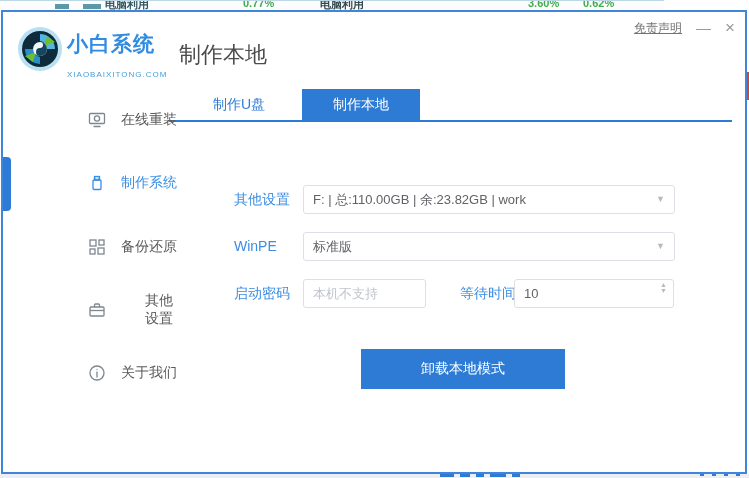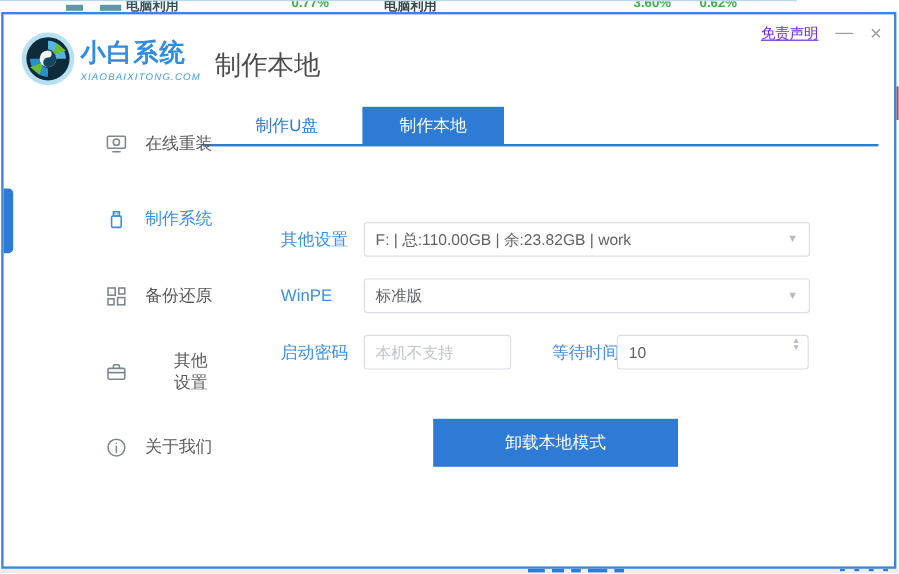--- a/index.html
+++ b/index.html
@@ -20,24 +20,24 @@
     background:#c84b38; }
 
   
   .window { position:absolute; left:1px; top:10px; width:746px; height:464px;
     background:#fff; border:2px solid #3f86db; }
 
   
   .logo { position:absolute; left:14px; top:14px; width:46px; height:46px; }
   .brand { position:absolute; left:64px; top:18px; }
   .brand-name { font-size:21px; font-weight:bold; color:#2f8ce0; letter-spacing:1px; }
-  .brand-domain { font-size:8px; color:#44a0dc; letter-spacing:1px; margin-top:2px;font-style:italic; }
+  .brand-domain { font-size:8px; color:#44a0dc; letter-spacing:1px; margin-top:12px; }
   .page-title { position:absolute; left:176px; top:28px; font-size:22px; color:#4c4c4c; }
   .header-controls { position:absolute; right:10px; top:6px; display:flex; align-items:center; gap:14px; }
-  .disclaimer { font-size:12px; color:#6d28d9; text-decoration:underline; cursor:pointer; }
+  .disclaimer { font-size:12px; color:#737373; text-decoration:underline; cursor:pointer; }
   .win-btn { font-size:15px; color:#9a9a9a; cursor:pointer; line-height:20px; }
   .win-close { font-size:17px; }
 
   
   .tab-inactive { position:absolute; left:186px; top:77px; width:100px; height:31px;
     line-height:31px; text-align:center; color:#2d7bd5; font-size:14px; cursor:pointer; }
   .tab-active { position:absolute; left:299px; top:77px; width:118px; height:31px;
     line-height:31px; text-align:center; background:#2d7bd5; color:#fff; font-size:14px; cursor:pointer; }
   .tab-underline { position:absolute; left:166px; top:108px; width:563px; height:2px; background:#2d7bd5; }
 

